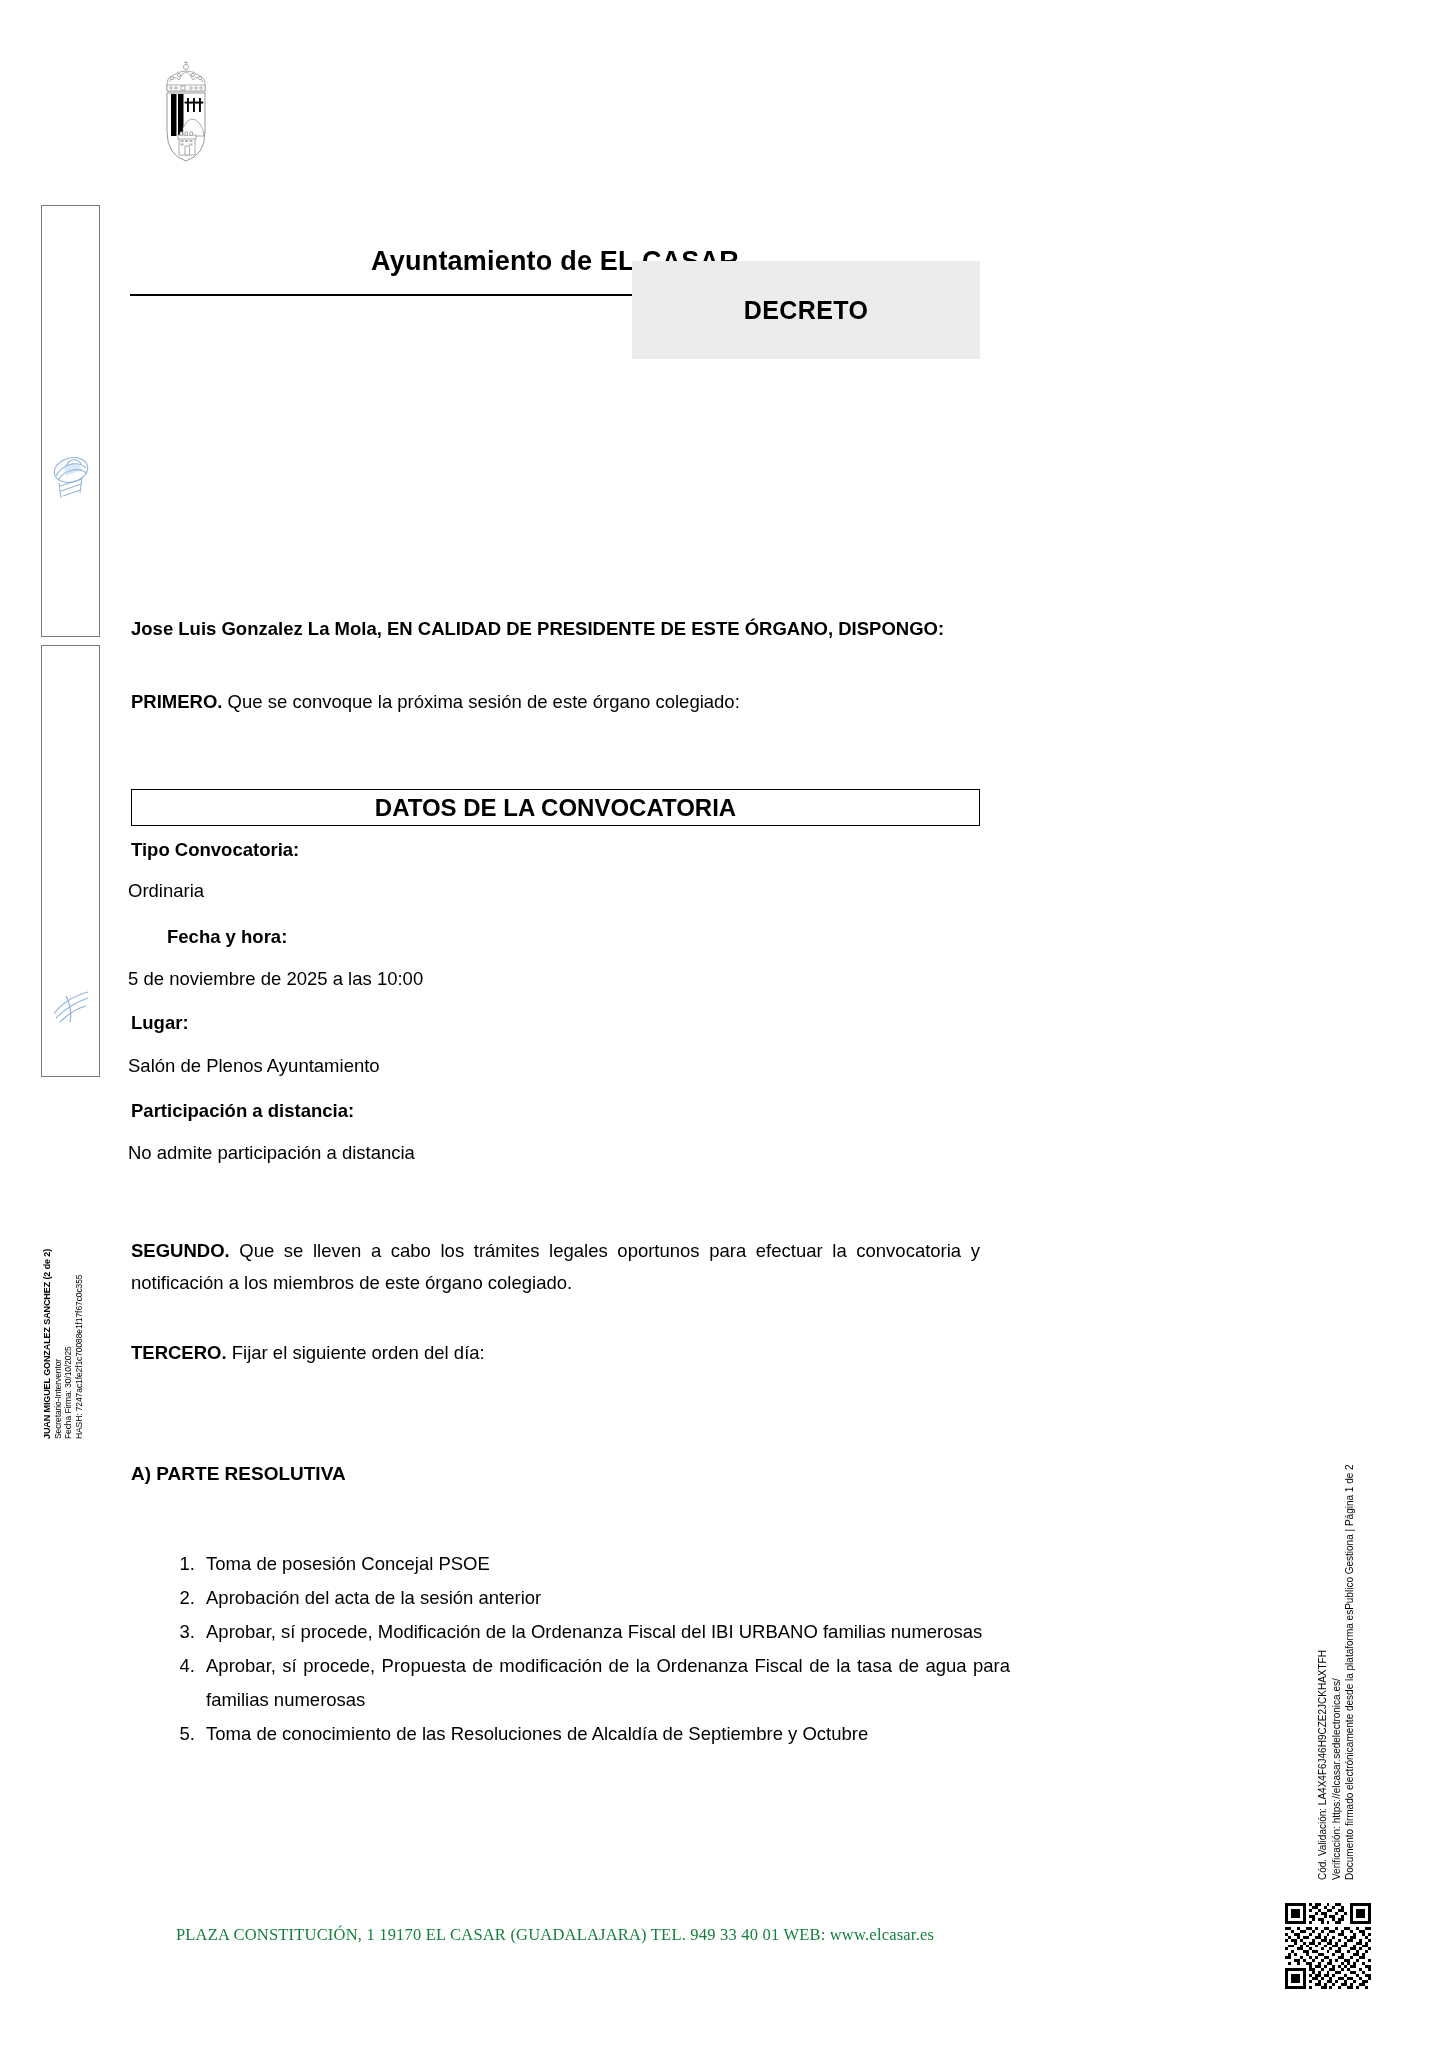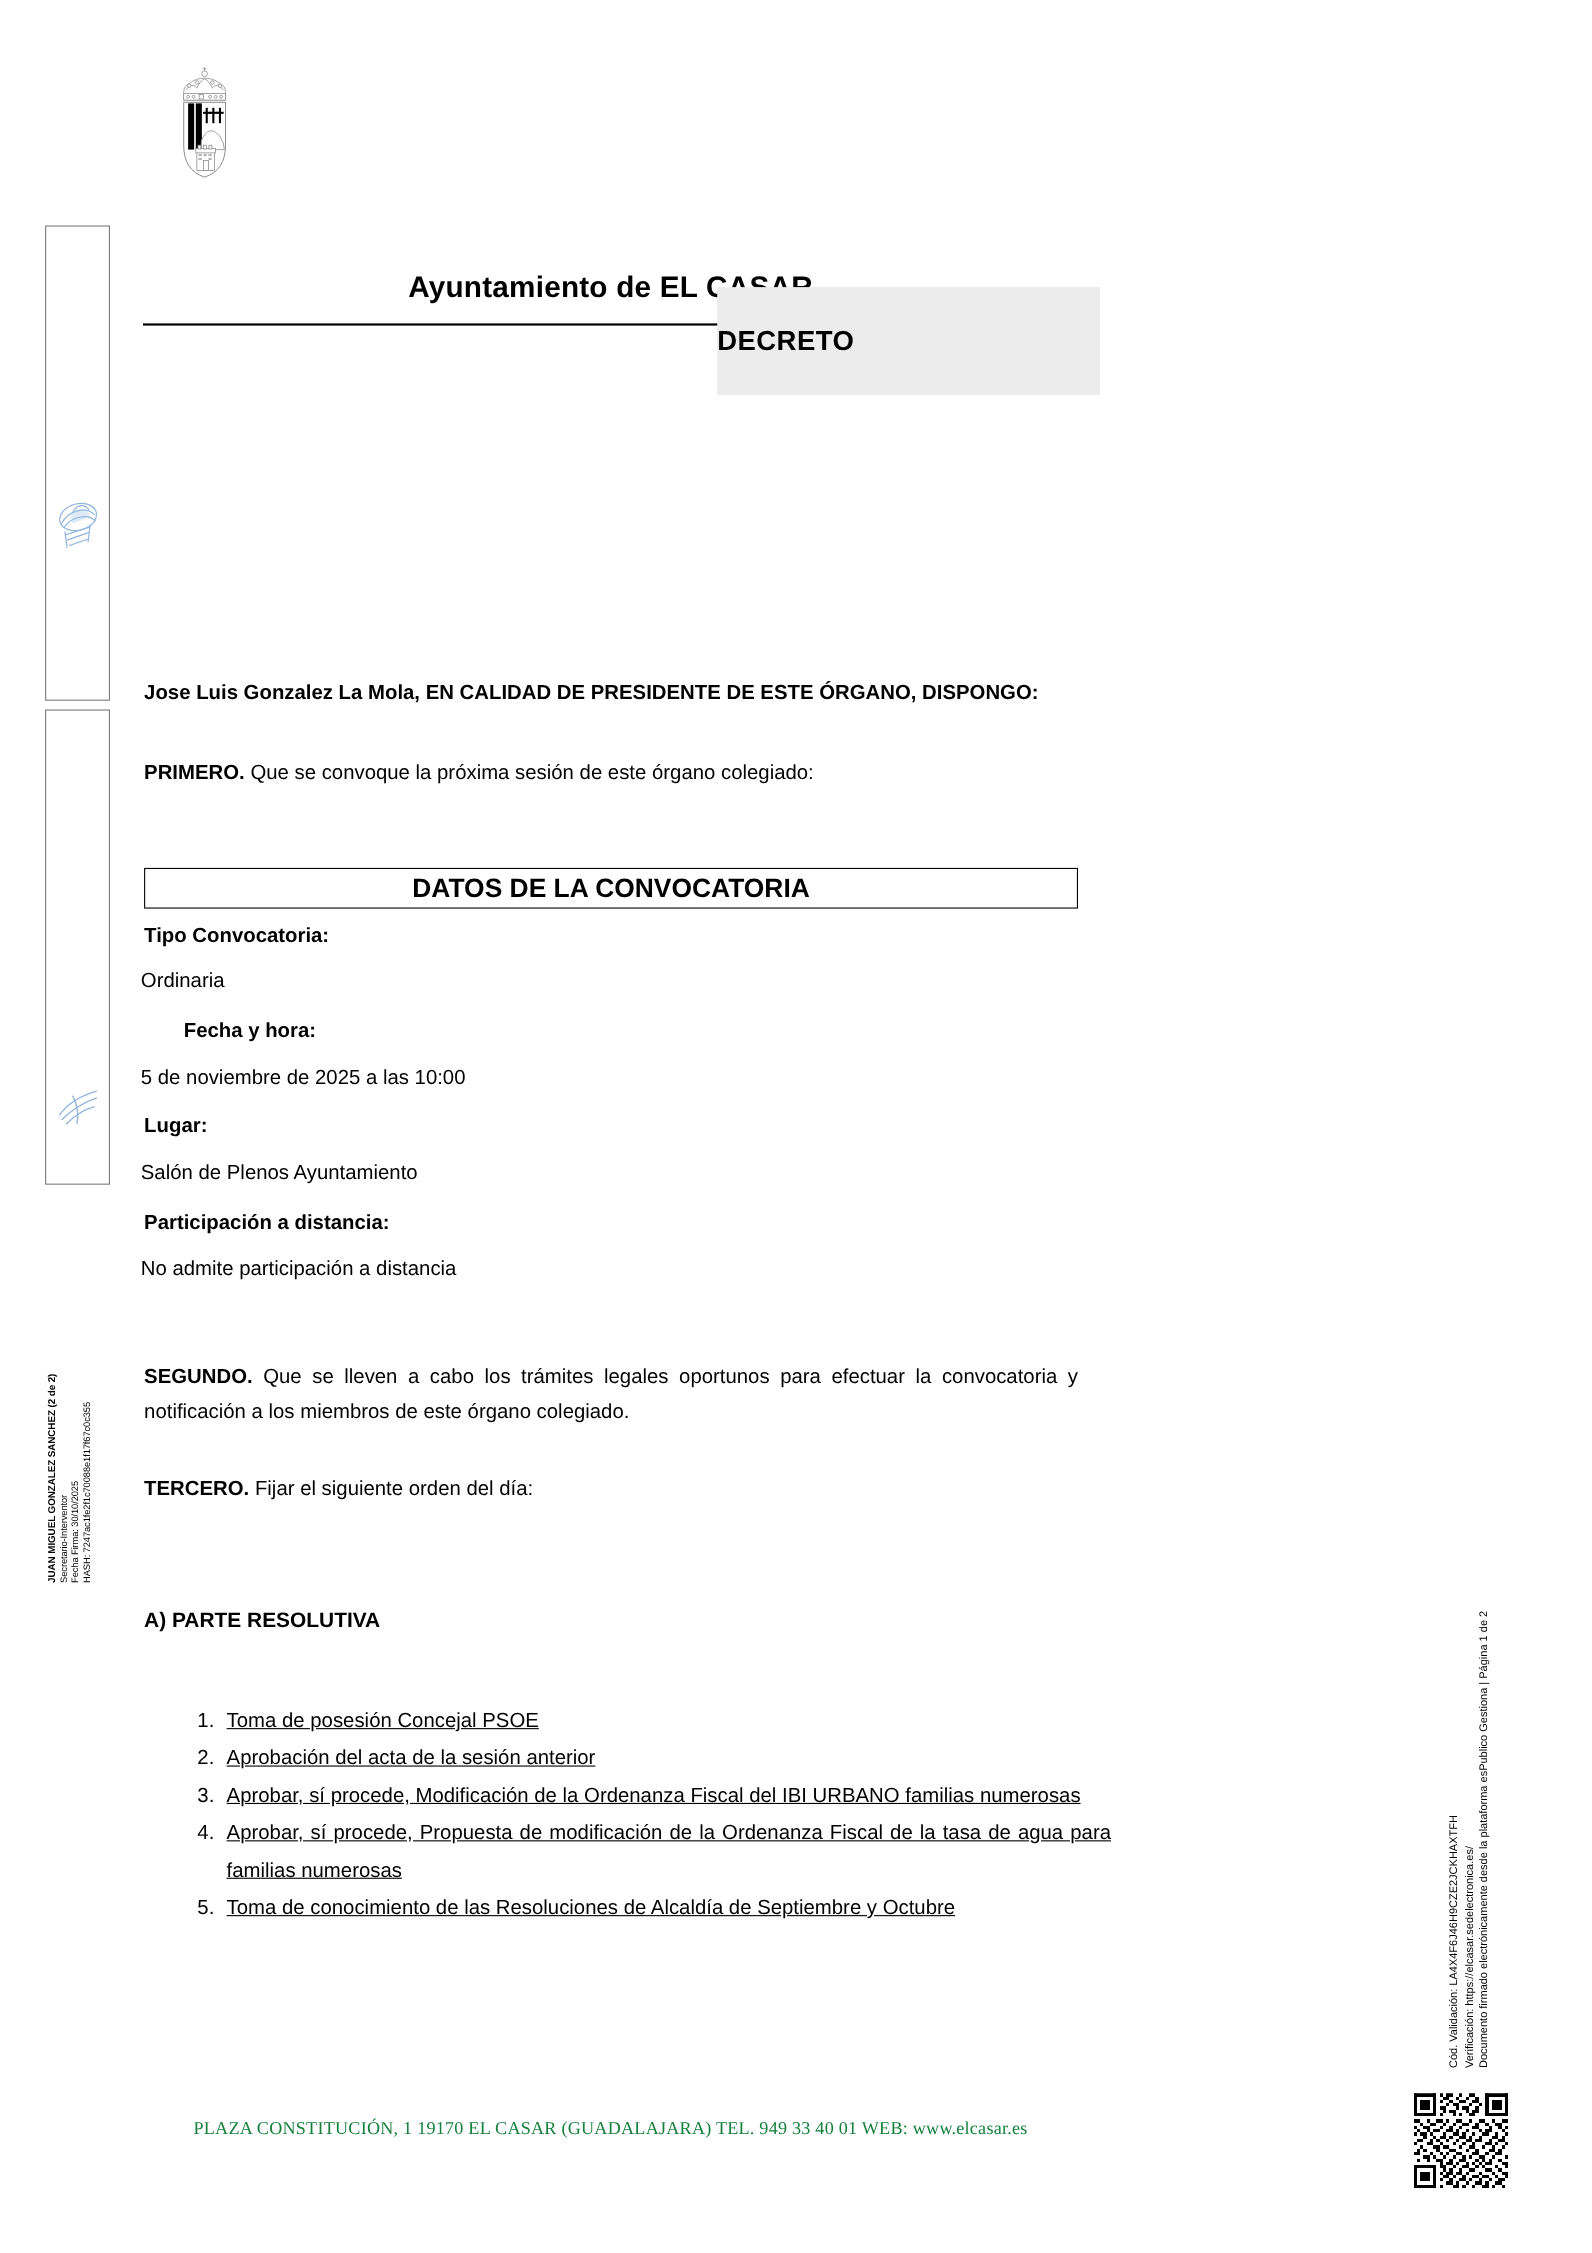--- a/index.html
+++ b/index.html
@@ -111,28 +111,28 @@
     left: 130px;
     top: 294px;
     width: 850px;
     height: 2px;
     background: #000000;
   }
 
   
   .decreto-box {
     position: absolute;
-    left: 652px;
+    left: 632px;
     top: 261px;
     width: 348px;
     height: 98px;
     background: #ececec;
     display: flex;
     align-items: center;
-    justify-content: flex-start;
+    justify-content: center;
   }
   .decreto-box .label {
     font-size: 25px;
     font-weight: bold;
     letter-spacing: 0.4px;
   }
 
   
   .exp-table {
     position: absolute;
@@ -207,21 +207,20 @@
   .agenda {
     position: absolute;
     left: 170px;
     top: 1547px;
     width: 810px;
     margin: 0;
     padding: 0 0 0 30px;
     font-size: 18.5px;
     line-height: 34px;
     text-align: justify;
-    text-decoration: underline;
   }
   .agenda li {
     margin: 0 0 0 0;
     padding-left: 6px;
   }
 
   
   .footer {
     position: absolute;
     left: 130px;

